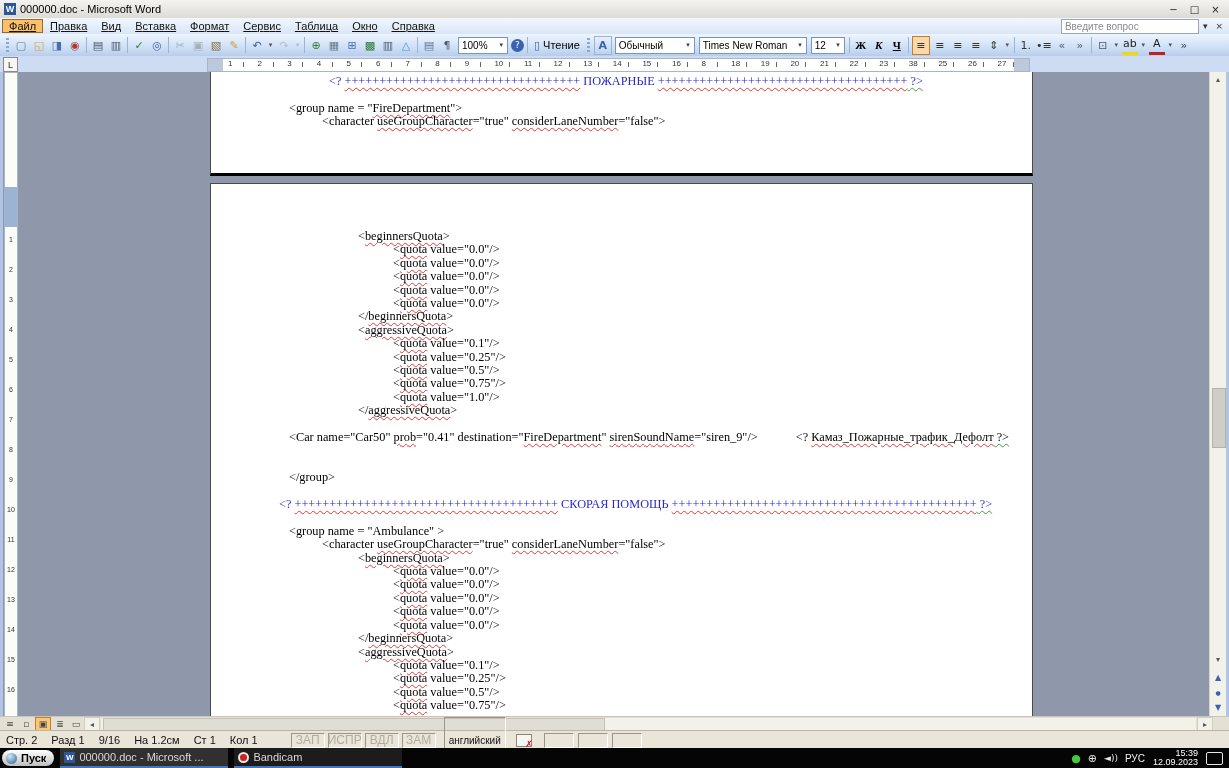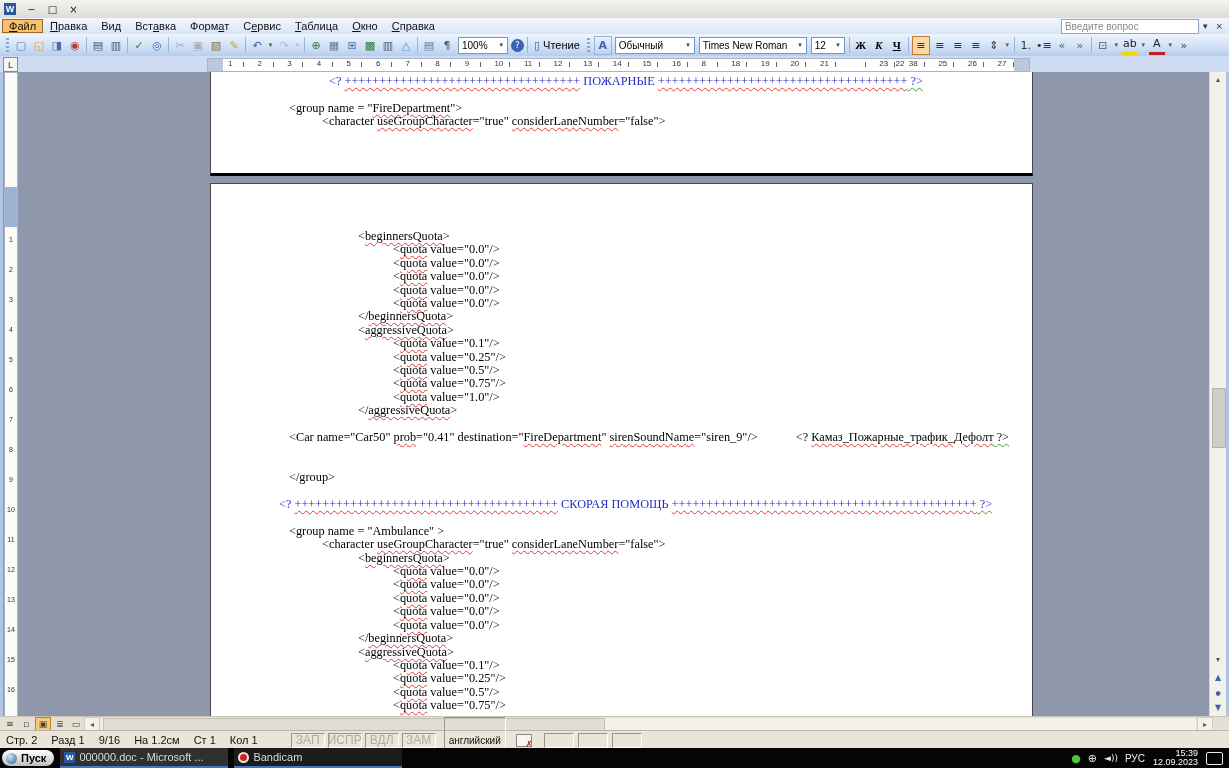--- a/index.html
+++ b/index.html
@@ -10,21 +10,21 @@
   .titlebar{top:0;height:18px;background:linear-gradient(#f4f3f0,#dddbd6);
     display:flex;align-items:center;padding:0 4px;color:#000;border-bottom:1px solid #c2c0ba;}
   .app-icon{width:12px;height:12px;background:#2b579a;color:#fff;font-size:9px;font-weight:bold;
     display:flex;align-items:center;justify-content:center;margin-right:4px;}
   .title-text{flex:1;font-size:11px;}
   .winbtn{width:19px;height:14px;display:flex;align-items:center;justify-content:center;
     font-family:"DejaVu Sans",sans-serif;font-size:10px;color:#222;margin-left:2px;}
   
   .menubar{top:18px;height:16px;background:linear-gradient(#f3f7fd,#d9e5f6);
     display:flex;align-items:center;padding:0 2px;border-bottom:1px solid #c3d2e8;}
-  .menu-item{padding:1px 7px;color:#111;}
+  .menu-item{padding:1px 7px;color:#111;text-decoration:underline;}
   .menu-item.active{background:#fbc06a;border:1px solid #9a6a2a;padding:0 6px;}
   .question-box{margin-left:auto;display:flex;align-items:center;}
   .question-input{width:130px;height:13px;background:#fff;border:1px solid #94a8c4;
     color:#8a8a8a;font-size:10px;padding:0 3px;display:flex;align-items:center;}
   .mini-glyph{font-family:"DejaVu Sans",sans-serif;font-size:9px;color:#333;padding:0 4px;}
   
   .toolbar{top:34px;height:22px;background:linear-gradient(#eef5fe,#c9dcf4 70%,#b7cdea);
     display:flex;align-items:center;padding:0 3px;border-bottom:1px solid #9eb6d6;}
   .grip{width:3px;height:15px;margin:0 3px;
     background:repeating-linear-gradient(#8aa8d0 0 2px,transparent 2px 4px);}
@@ -113,20 +113,21 @@
   .clock{text-align:right;font-size:9px;line-height:9px;color:#fff;margin-right:8px;}
   .notif{width:15px;height:11px;border:1px solid #e8e8e8;border-radius:2px;margin-right:6px;}
 </style>
 </head>
 <body>
 
 <div id="screen">
 
   <div class="row titlebar">
     <span class="app-icon">W</span>
+    <span class="title-text">000000.doc - Microsoft Word</span>
     <span class="winbtn">−</span>
     <span class="winbtn">□</span>
     <span class="winbtn">×</span>
   </div>
 
   <div class="row menubar">
     <span id="menu-items" style="display:flex">
         <span class="menu-item active"><u>Ф</u><span>а</span><span>й</span><span>л</span></span>
         <span class="menu-item"><u>П</u><span>р</span><span>а</span><span>в</span><span>к</span><span>а</span></span>
         <span class="menu-item"><span>В</span><span>и</span><u>д</u></span>
@@ -270,21 +271,21 @@
         <span class="hr-num" style="left: 493.6px;">8</span>
         <span class="hr-tick" style="left: 508.6px;"></span>
         <span class="hr-num" style="left: 523.2px;">18</span>
         <span class="hr-tick" style="left: 538.2px;"></span>
         <span class="hr-num" style="left: 552.8px;">19</span>
         <span class="hr-tick" style="left: 567.8px;"></span>
         <span class="hr-num" style="left: 582.4px;">20</span>
         <span class="hr-tick" style="left: 597.4px;"></span>
         <span class="hr-num" style="left: 612px;">21</span>
         <span class="hr-tick" style="left: 627px;"></span>
-        <span class="hr-num" style="left: 641.6px; margin-left: 46px;">22</span>
+        <span class="hr-num" style="left: 641.6px;">22</span>
         <span class="hr-tick" style="left: 656.6px;"></span>
         <span class="hr-num" style="left: 671.2px;">23</span>
         <span class="hr-tick" style="left: 686.2px;"></span>
         <span class="hr-num" style="left: 700.8px;">38</span>
         <span class="hr-tick" style="left: 715.8px;"></span>
         <span class="hr-num" style="left: 730.4px;">25</span>
         <span class="hr-tick" style="left: 745.4px;"></span>
         <span class="hr-num" style="left: 760px;">26</span>
         <span class="hr-tick" style="left: 775px;"></span>
         <span class="hr-num" style="left: 789.6px;">27</span>

